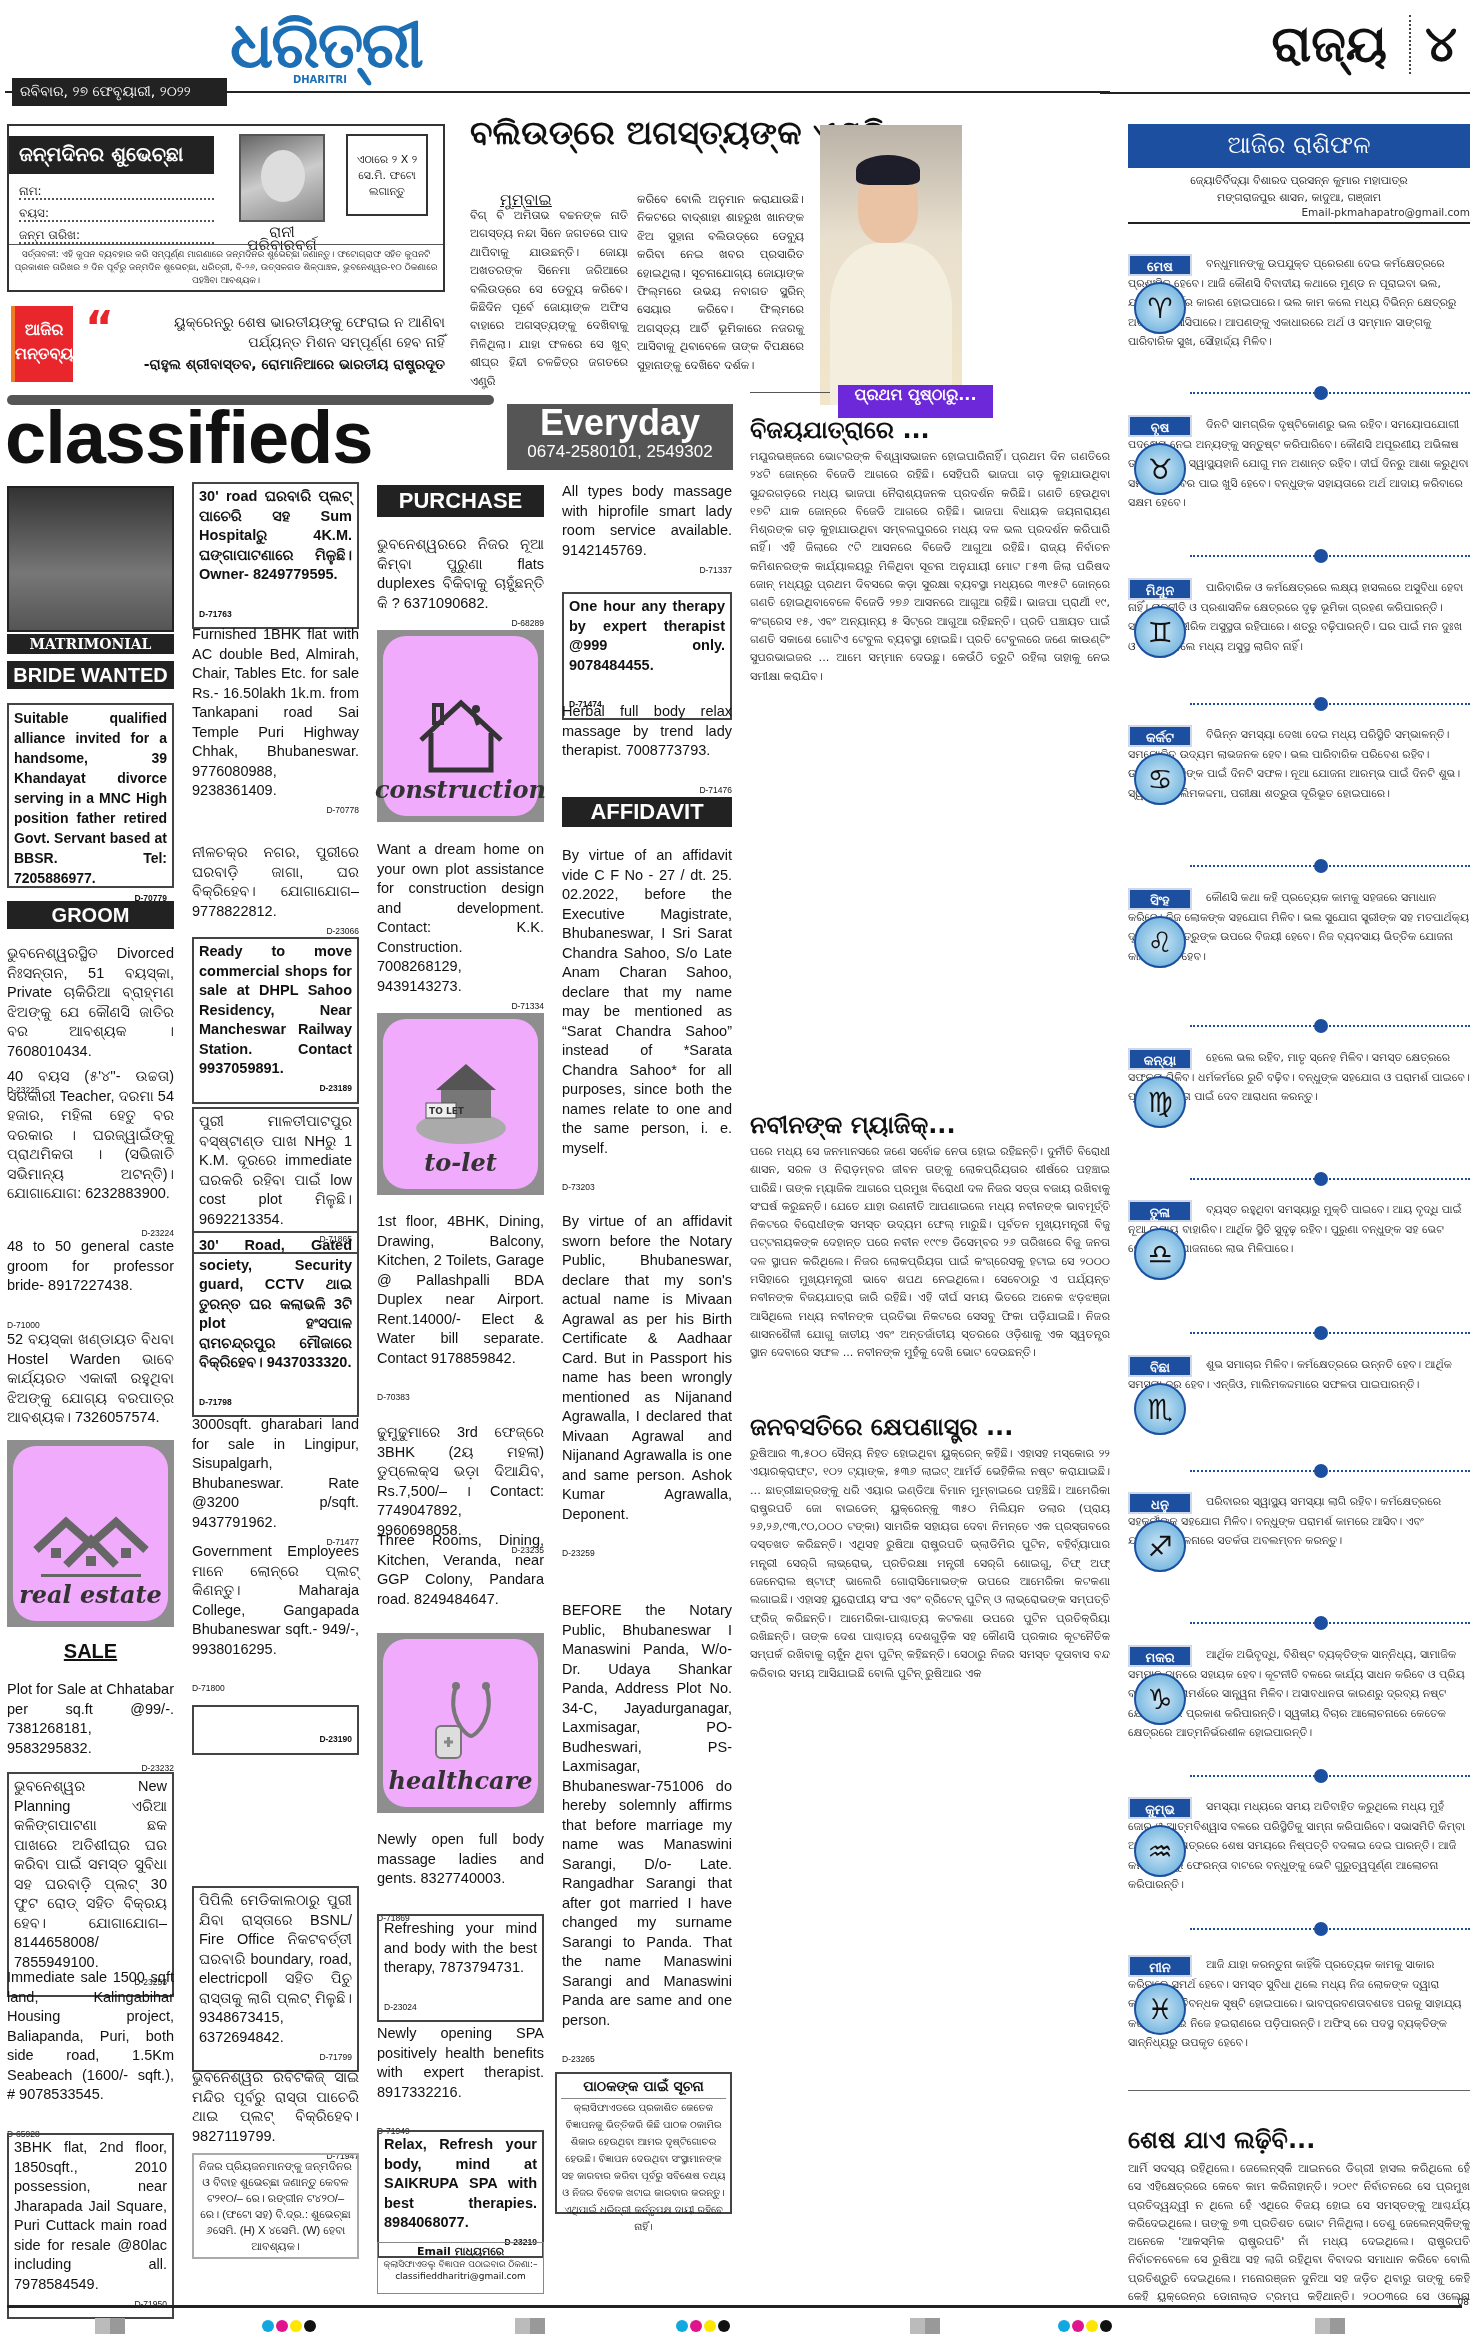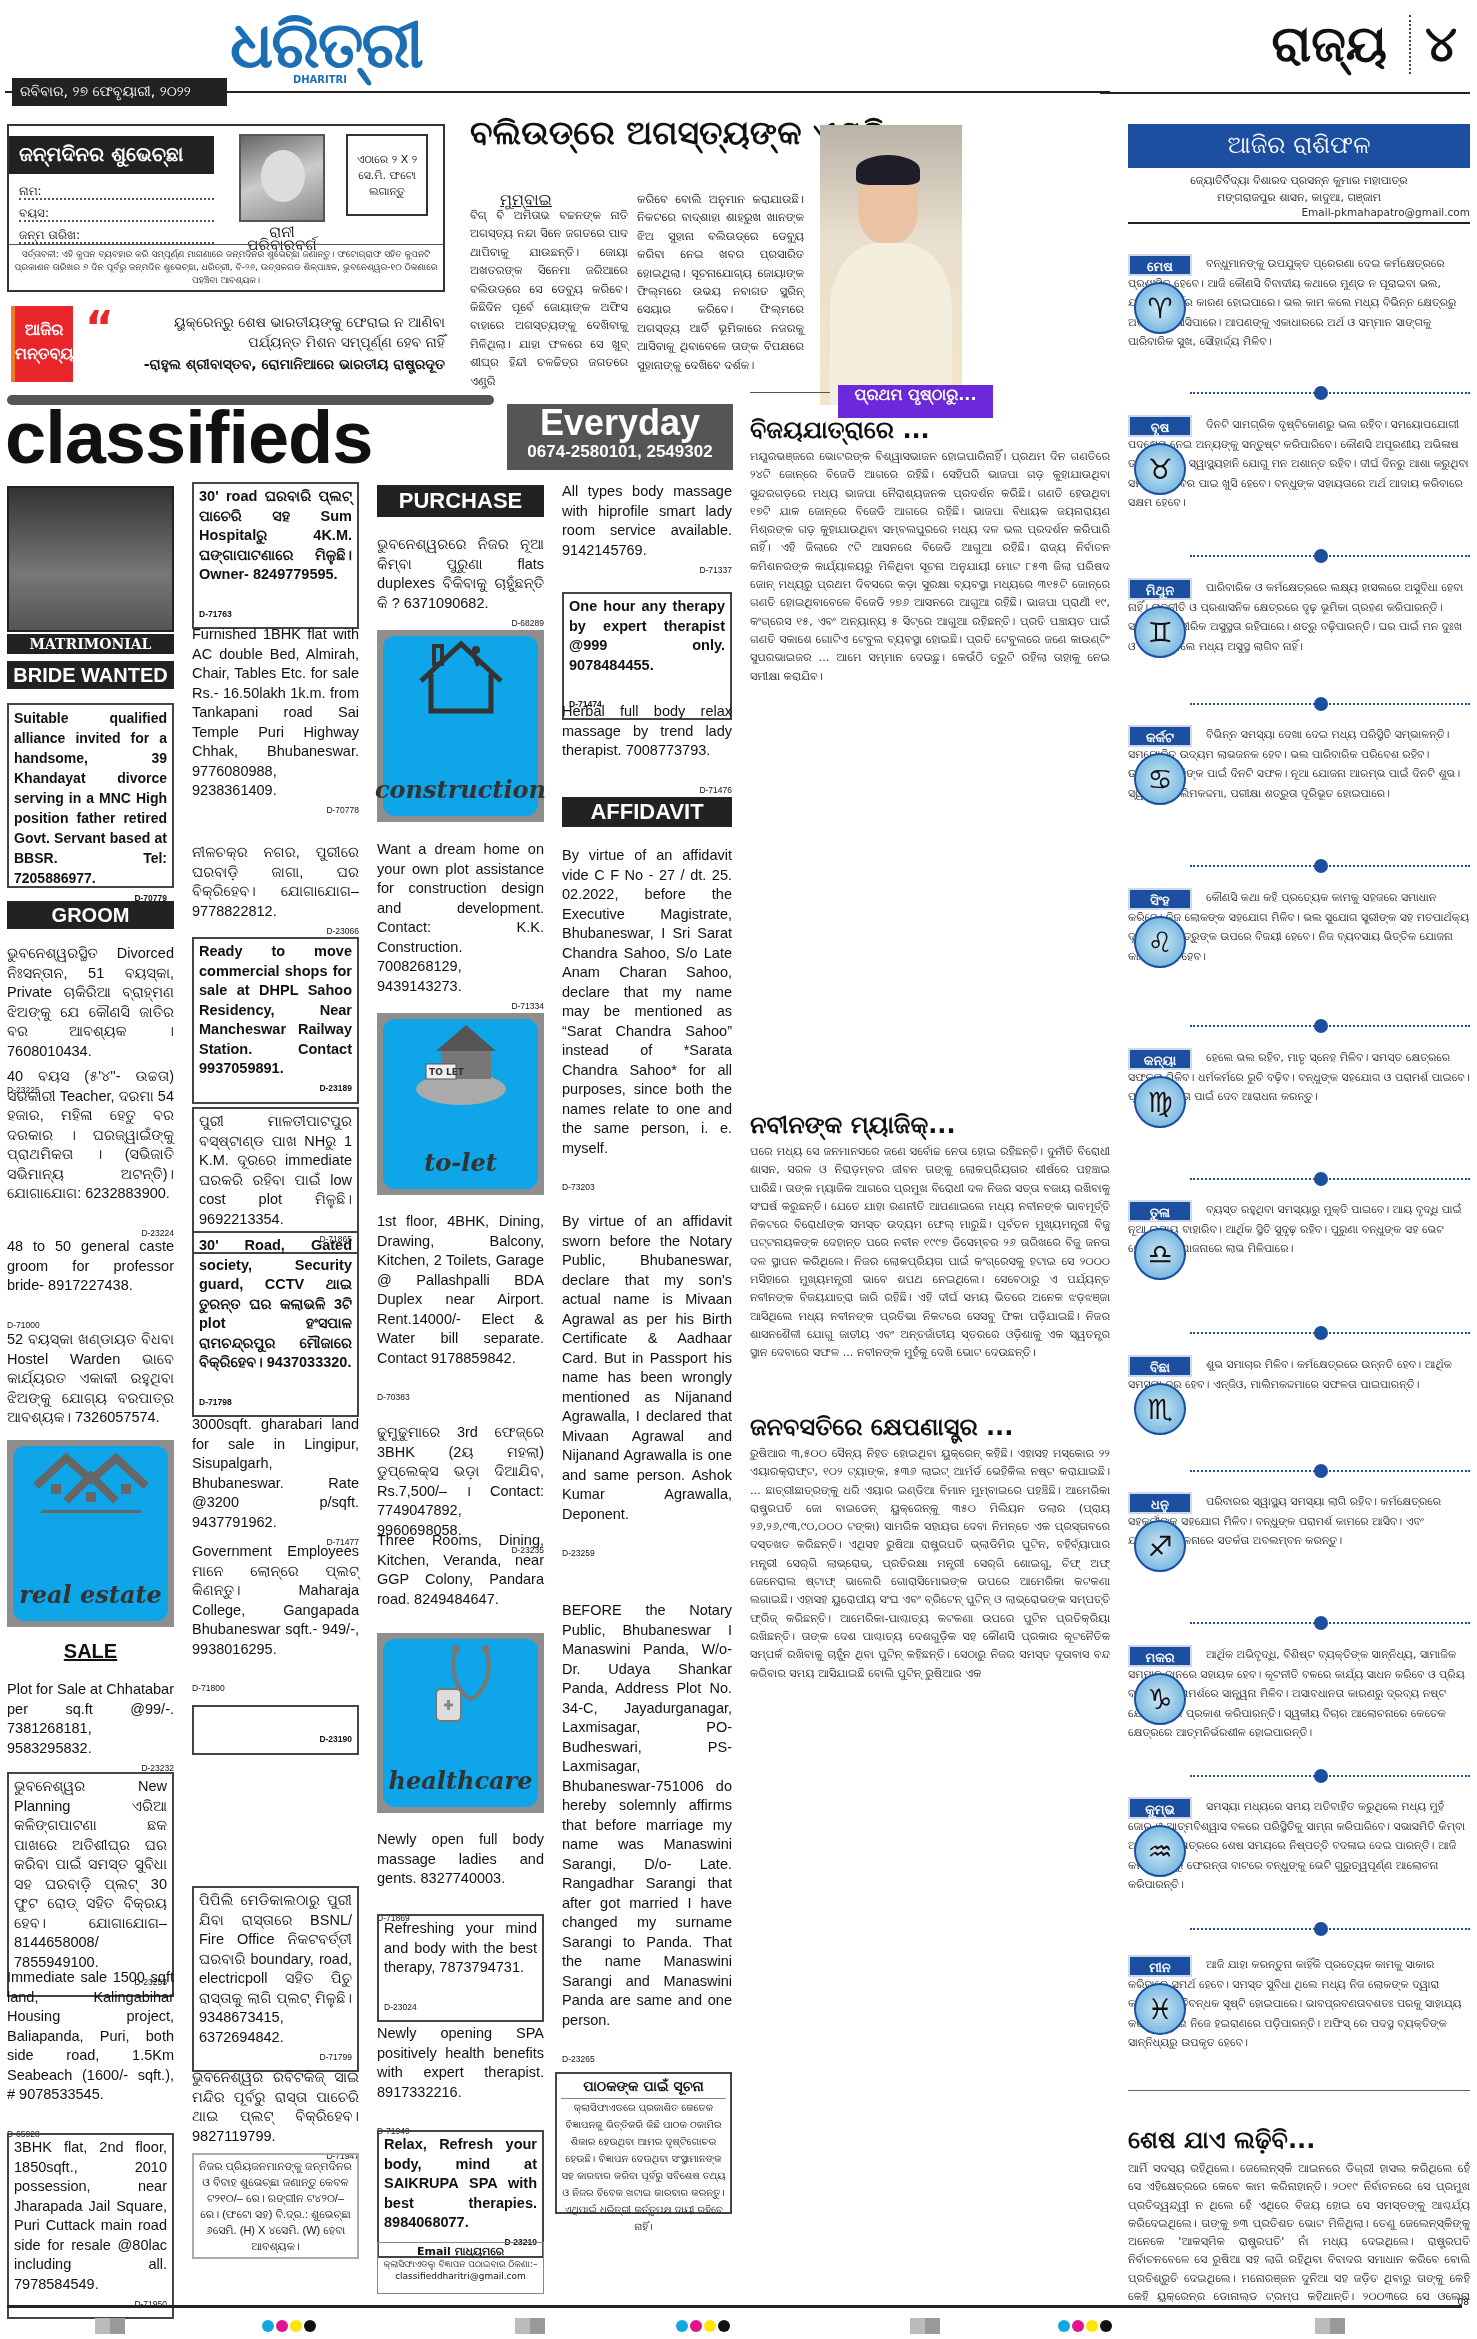--- a/index.html
+++ b/index.html
@@ -35,30 +35,30 @@
 .bw-photo{left:820px;top:125px;width:142px;height:280px;background:linear-gradient(180deg,#b9b2a6,#e9dfce 40%,#f2e6c9)}
 .bw-face{position:absolute;left:38px;top:40px;width:60px;height:78px;background:#e9c3a3;border-radius:45% 45% 40% 40%}
 .bw-hair{position:absolute;left:36px;top:30px;width:64px;height:30px;background:#1e1e2a;border-radius:50% 50% 20% 20%}
 .bw-body{position:absolute;left:10px;top:118px;width:122px;height:162px;background:#f4eedf;border-radius:40% 40% 0 0}
 .prath{left:838px;top:385px;width:155px;height:33px;background:#6d28d9;color:#fff;font-size:16px;font-weight:bold;text-align:center;}
 
 .cls-bar{left:7px;top:395px;width:487px;height:10px;background:#555;border-radius:5px}
 .cls-word{left:5px;top:398px;font-size:74px;font-weight:bold;font-family:"Liberation Sans",sans-serif;letter-spacing:-1px;line-height:80px}
 .cls-every{left:507px;top:404px;width:226px;height:66px;background:#555;color:#fff;text-align:center}
 .cls-every .e1{font-size:36px;font-weight:bold;line-height:38px;font-family:"Liberation Sans",sans-serif}
-.cls-every .e2{font-size:17px;font-weight:bold;font-family:"Liberation Sans",sans-serif}
+.cls-every .e2{font-size:17px;font-weight:normal;font-family:"Liberation Sans",sans-serif}
 
 .ad{position:absolute;font-family:"Liberation Sans",sans-serif;font-size:14.5px;line-height:19.5px;text-align:justify}
 .ad.boxed{border:2px solid #444;padding:3px 5px}
 .ad.bold{font-weight:bold}
 .code{font-size:8.5px;float:right;margin-top:20px}
 .code.l{float:none;display:block}
 .black-lbl{position:absolute;background:#222;color:#fff;font-family:"Liberation Sans",sans-serif;font-weight:bold;text-align:center}
 .icon-card{position:absolute;background:#8e8e8e;padding:6px}
-.icon-card .inner{background:#0ea5e9;border-radius:12px;width:100%;height:100%;position:relative;display:flex;flex-direction:column;align-items:center;justify-content:space-between;padding-bottom:12px}
+.icon-card .inner{background:#f0abfc;border-radius:23px;width:100%;height:100%;position:relative;display:flex;flex-direction:column;align-items:center;justify-content:flex-end;padding-bottom:12px}
 .icon-card .lbl{font-family:"DejaVu Serif",serif;font-style:italic;font-weight:bold;font-size:24px;color:#333}
 .matri-photo{left:7px;top:486px;width:167px;height:146px;background:linear-gradient(180deg,#333,#777 60%,#555);border:2px solid #222}
 .matri-lbl{left:7px;top:634px;width:167px;height:20px;background:#222;color:#fff;font-family:"DejaVu Serif",serif;font-size:14px;font-weight:bold;text-align:center;line-height:20px}
 
 .news-line{left:750px;top:392px;width:80px;height:1px;background:#555}
 .nhead{position:absolute;font-size:24px;font-weight:bold;line-height:30px}
 .nbody{position:absolute;font-size:11.3px;line-height:18.3px;text-align:justify;color:#222}
 
 .rf-title{left:1128px;top:124px;width:342px;height:44px;background:#1d4fa0;color:#fff;font-size:24px;text-align:center;padding-top:7px}
 .rf-sub{left:1128px;top:172px;width:342px;text-align:center;font-size:11px;line-height:17px}

